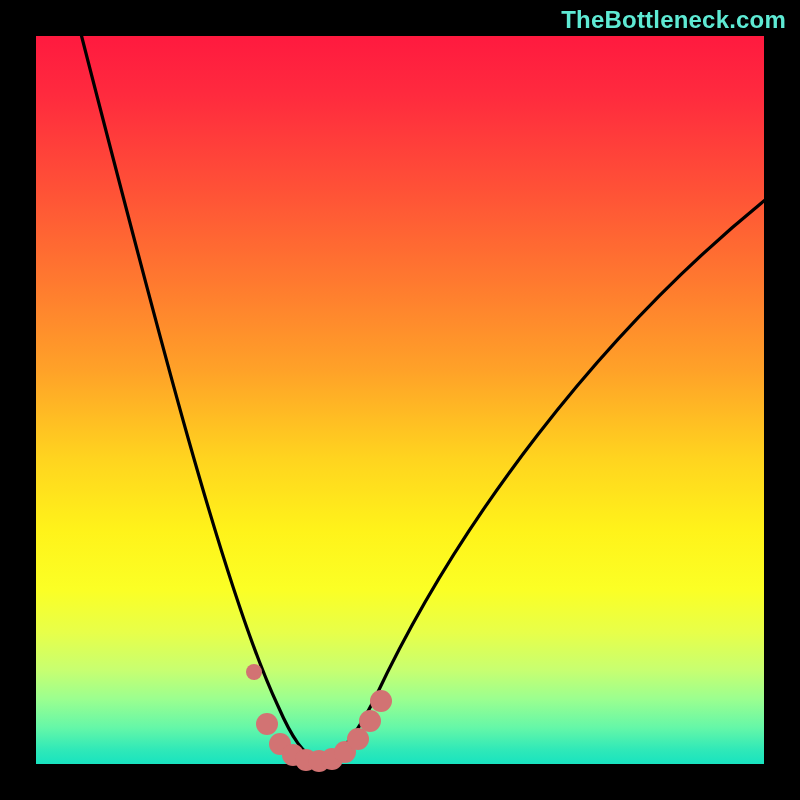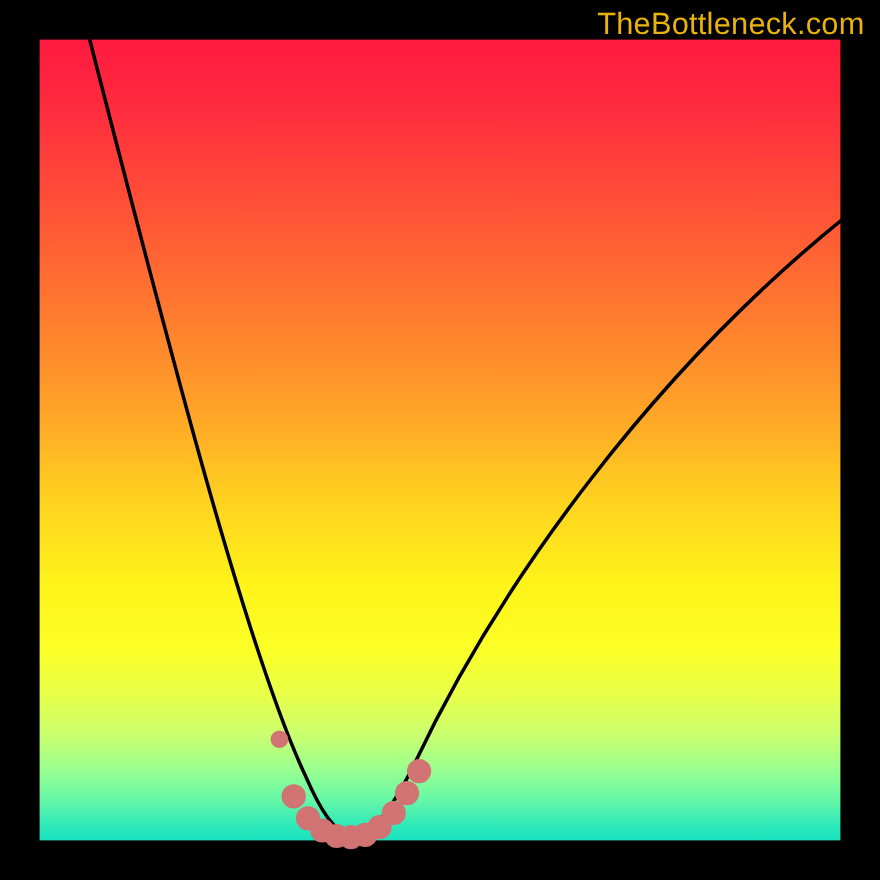--- a/index.html
+++ b/index.html
@@ -39,23 +39,23 @@
       #c8ff70 87%,
       #9cff8f 91%,
       #65f7a8 95%,
       #30e9b8 98%,
       #18e3c0 100%);
   }
   .watermark {
     position: absolute;
     top: 6px;
     right: 14px;
-    color: #eab308;
-    font-size: 28px;
-    font-weight: 400;
+    color: #5eead4;
+    font-size: 24px;
+    font-weight: 700;
     letter-spacing: 0.2px;
     user-select: none;
   }
   svg.curves {
     position: absolute;
     left: 0;
     top: 0;
     width: 728px;
     height: 728px;
     overflow: visible;

